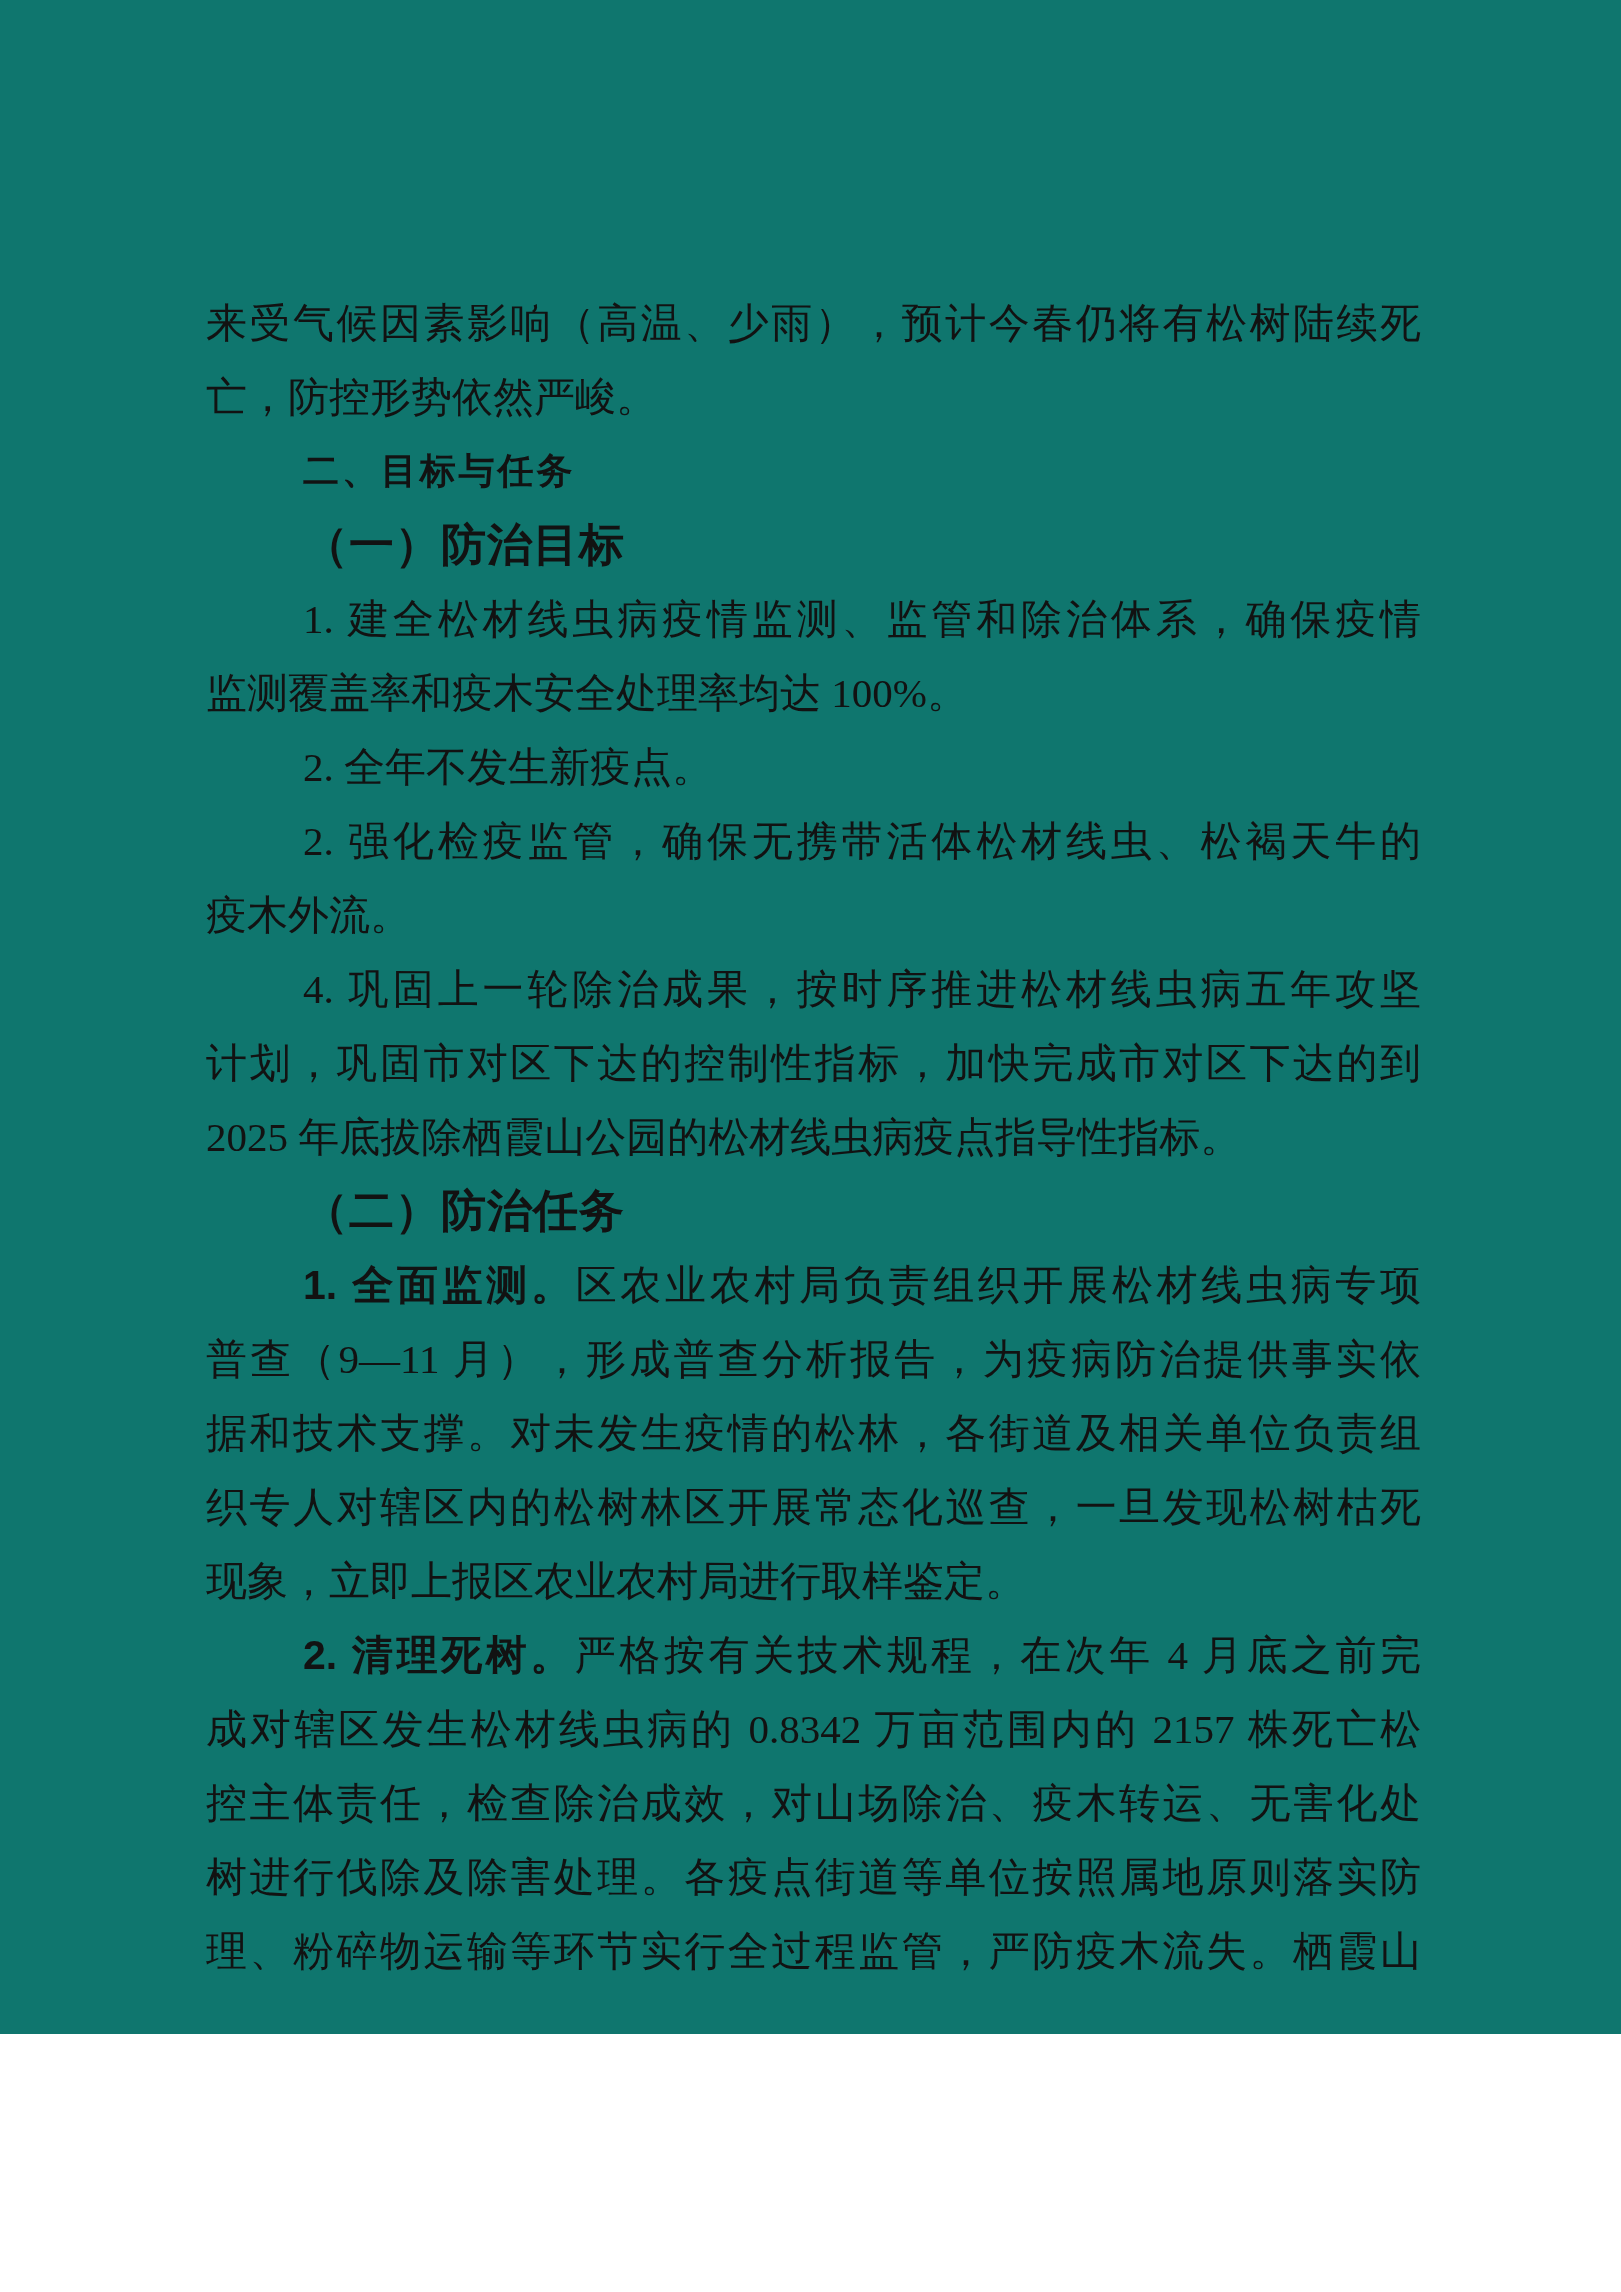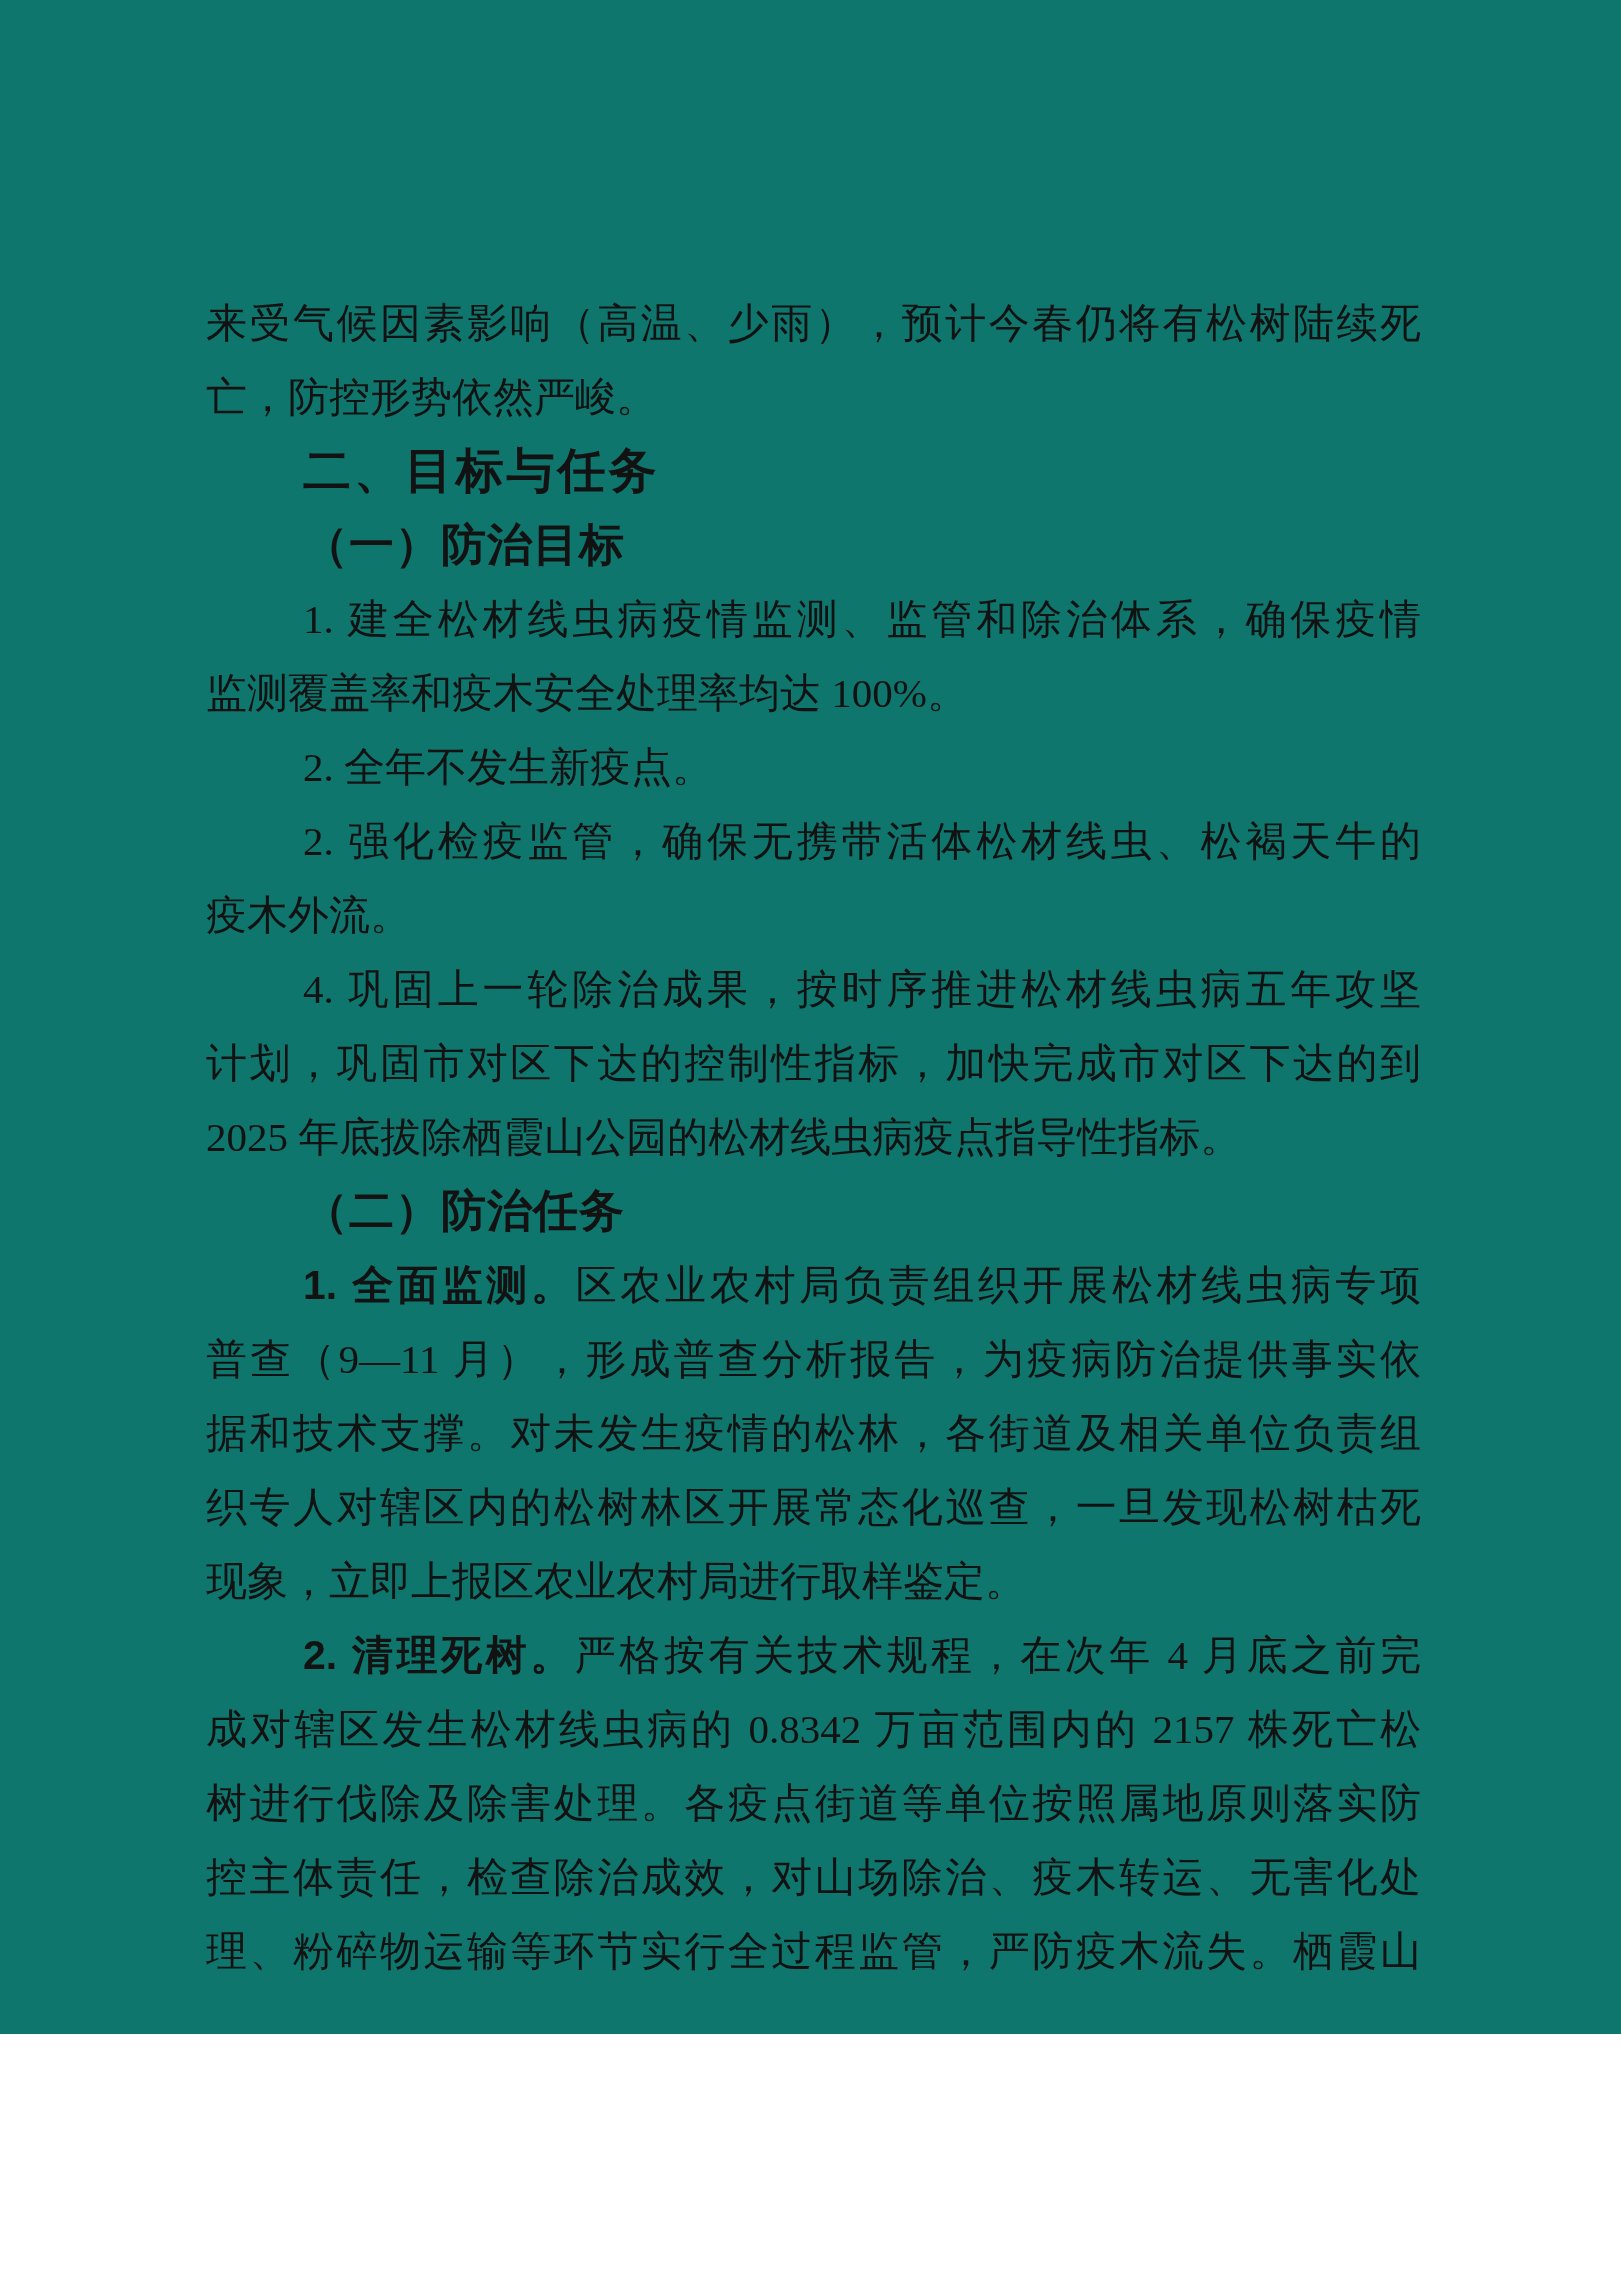--- a/index.html
+++ b/index.html
@@ -31,21 +31,21 @@
   }
   .line.justify {
     text-align: justify;
     text-align-last: justify;
   }
   .line.indent {
     text-indent: 97px;
   }
   .line.heading1 {
     font-family: "Liberation Sans", sans-serif;
-    font-size: 48px;
+    font-size: 36px;
     font-weight: 700;
     letter-spacing: 2.9px;
   }
   .line.heading2 {
     font-family: "Liberation Sans", sans-serif;
     font-size: 45px;
     font-weight: 700;
     letter-spacing: 1px;
   }
   .bold-lead {
@@ -82,19 +82,19 @@
       <div class="line body justify"><span>计划，巩固市对区下达的控制性指标，加快完成市对区下达的到</span></div>
       <div class="line body"><span>2025 年底拔除栖霞山公园的松材线虫病疫点指导性指标。</span></div>
       <div class="line heading2 indent"><span class="bold-lead">（二）防治任务</span></div>
       <div class="line body justify indent"><span class="bold-lead">1. 全面监测。</span><span>区农业农村局负责组织开展松材线虫病专项</span></div>
       <div class="line body justify"><span>普查（9—11 月），形成普查分析报告，为疫病防治提供事实依</span></div>
       <div class="line body justify"><span>据和技术支撑。对未发生疫情的松林，各街道及相关单位负责组</span></div>
       <div class="line body justify"><span>织专人对辖区内的松树林区开展常态化巡查，一旦发现松树枯死</span></div>
       <div class="line body"><span>现象，立即上报区农业农村局进行取样鉴定。</span></div>
       <div class="line body justify indent"><span class="bold-lead">2. 清理死树。</span><span>严格按有关技术规程，在次年 4 月底之前完</span></div>
       <div class="line body justify"><span>成对辖区发生松材线虫病的 0.8342 万亩范围内的 2157 株死亡松</span></div>
+      <div class="line body justify"><span>控主体责任，检查除治成效，对山场除治、疫木转运、无害化处</span></div>
       <div class="line body justify"><span>树进行伐除及除害处理。各疫点街道等单位按照属地原则落实防</span></div>
-      <div class="line body justify"><span>控主体责任，检查除治成效，对山场除治、疫木转运、无害化处</span></div>
       <div class="line body justify"><span>理、粉碎物运输等环节实行全过程监管，严防疫木流失。栖霞山</span></div>
     </div>
   <div class="page-number">— 3 —</div>
 </div>
 
 
 </body></html>

